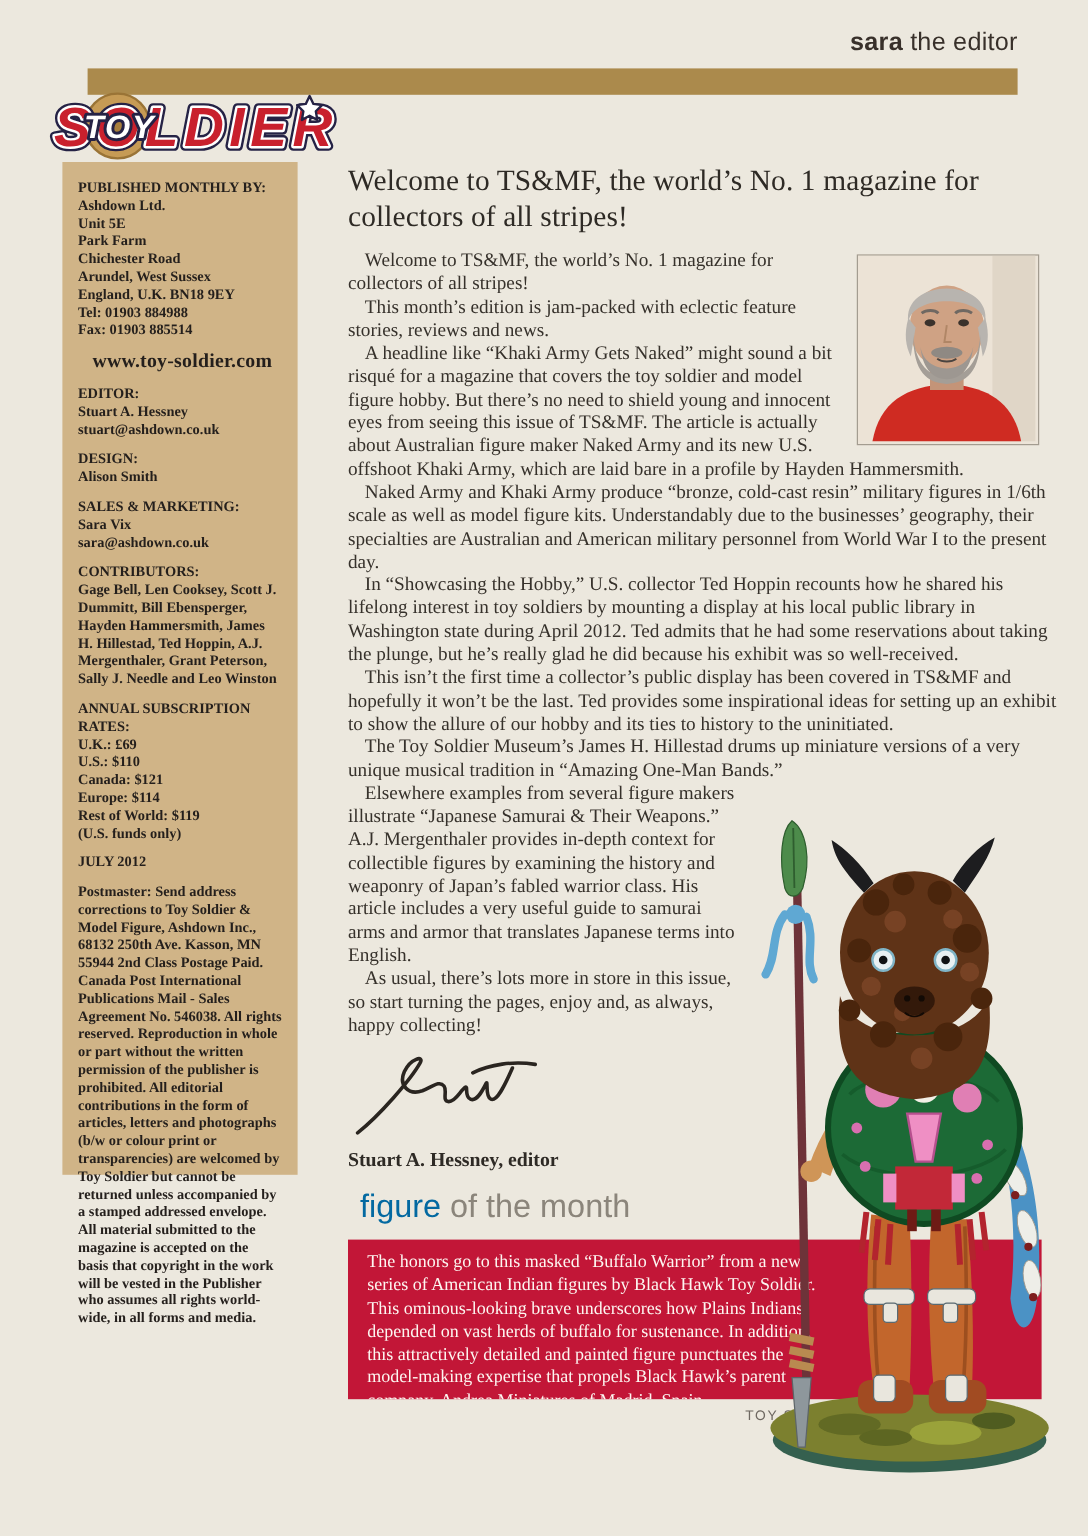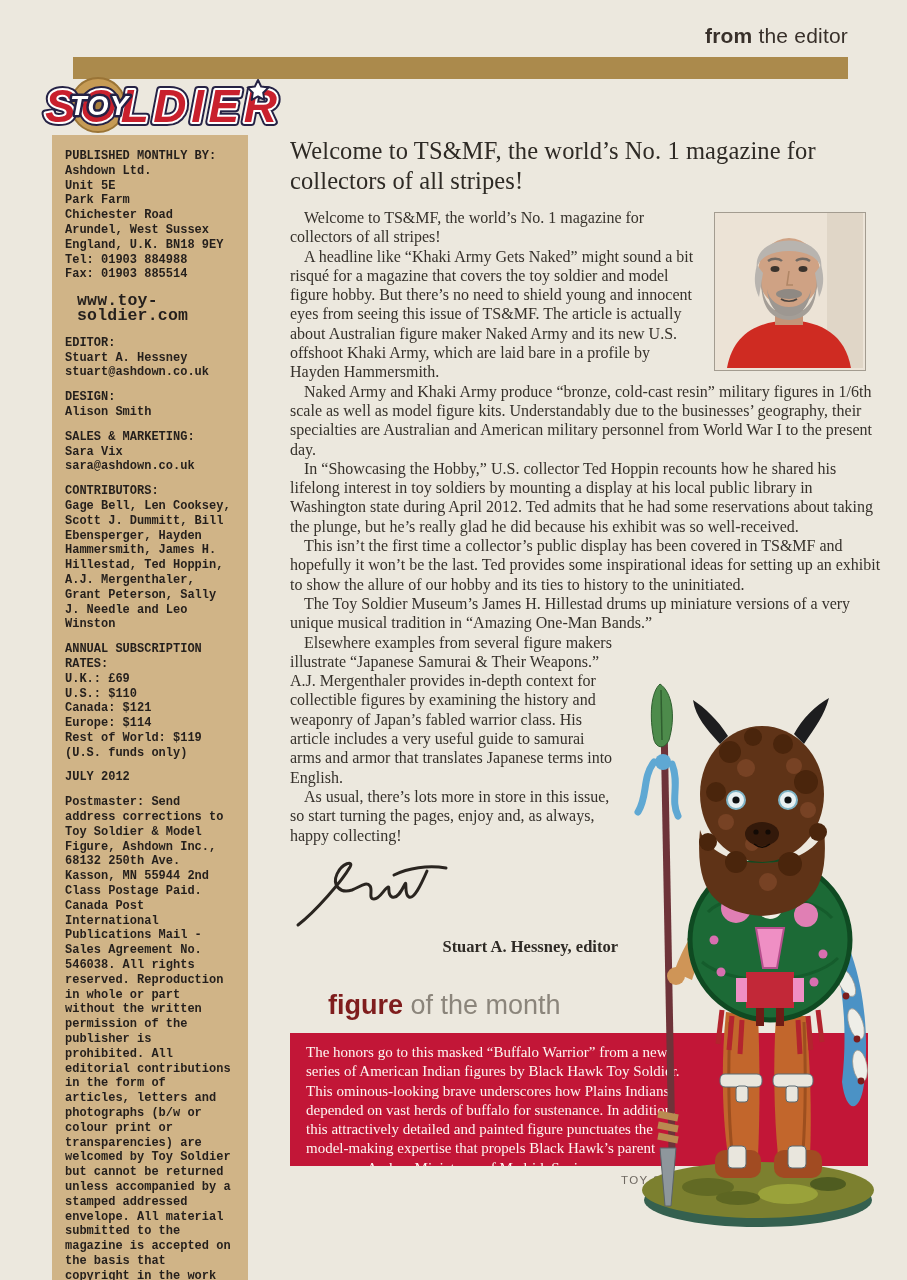--- a/index.html
+++ b/index.html
@@ -7,63 +7,63 @@
        font-family:"Liberation Serif",serif;color:#36312b;}
   .abs{position:absolute;}
 
   
   #header-label{top:24px;right:59px;font-family:"Liberation Sans",sans-serif;
     font-size:21px;color:#38302a;letter-spacing:.2px;}
   #header-label b{font-weight:bold;}
   #gold-bar{left:73px;top:57px;width:775px;height:22px;background:#ab8a4c;}
 
   
-  #sidebar{left:52px;top:135px;width:196px;height:1145px;background:#d0b487;
+  #sidebar{left:52px;top:135px;width:196px;height:844px;background:#d0b487;
     padding:14px 13px 0 13px;box-sizing:border-box;
-    font-family:Liberation Mono, monospace;font-weight:bold;font-size:12px;
+    font-family:Liberation Serif, serif;font-weight:bold;font-size:12px;
     line-height:14.8px;color:#241f1c;}
   .sblock{margin-bottom:10px;}
   .sblock .shead{white-space:pre-line;}
   .sblock .sbody{white-space:pre-line;}
   #side-website{font-size:16.5px;margin:12px 0 12px 12px;letter-spacing:.2px;}
 
   
   #logo{left:40px;top:74px;width:246px;height:64px;}
 
   
   #main{left:290px;top:136px;width:596px;}
   #main h1{margin:0 0 12px 0;font-size:24.5px;line-height:30px;font-weight:normal;
     color:#2e2a25;letter-spacing:.1px;}
   #main p{margin:0;font-size:16px;line-height:19.3px;text-indent:14px;}
   #photo-float{float:right;width:150px;height:157px;margin:4px 20px 10px 20px;
     border:1px solid #a39c90;background:#ece4d8;}
   #figure-spacer{float:right;width:268px;height:424px;clear:right;}
   #signature{margin:14px 0 2px 4px;}
-  #editor-name{font-size:16.5px;font-weight:bold;color:#2e2a25;text-align:right;}
+  #editor-name{font-size:16.5px;font-weight:bold;color:#2e2a25;}
 
   
   #fom-label{left:300px;top:990px;font-family:"Liberation Sans",sans-serif;font-size:27px;}
-  #fom-label b{color:#7f1d1d;font-weight:bold;margin-left:28px;}
+  #fom-label b{color:#0369a1;font-weight:normal;}
   #fom-label span{color:#8b857b;}
   #red-box{left:290px;top:1033px;width:578px;height:133px;background:#c21637;z-index:1;
     box-sizing:border-box;padding:10px 16px;overflow:hidden;}
   #red-box .rtxt{width:382px;color:#fdf6f1;font-size:15px;line-height:19.3px;}
 
   
   #warrior{left:618px;top:682px;width:268px;height:558px;z-index:2;}
 
   
   #footer{right:59px;top:1170px;font-family:"Liberation Sans",sans-serif;}
   #footer .ft{font-size:11.5px;letter-spacing:1.4px;color:#6e6861;}
   #footer .pn{font-size:13.5px;font-weight:bold;color:#332e29;margin-left:5px;}
 </style>
 </head>
 <body>
 
-<div class="abs" id="header-label"><b>from</b><span> the editor</span></div>
+<div class="abs" id="header-label"><b>sara</b><span> the editor</span></div>
 <div class="abs" id="gold-bar"></div>
 
 <div class="abs" id="logo">
   <svg width="246" height="64" viewBox="0 0 246 64">
     <circle cx="58" cy="31" r="27" fill="#c69b55" stroke="#9a7436" stroke-width="2"></circle>
     <circle cx="58" cy="31" r="16" fill="#a87f3e"></circle>
     <g font-family="Liberation Sans, sans-serif" font-weight="bold" font-style="italic">
       <text x="5" y="48" font-size="46" textLength="232" stroke="#252245" stroke-width="8" stroke-linejoin="round">SOLDIER</text>
       <text x="5" y="48" font-size="46" textLength="232" stroke="#ffffff" stroke-width="4" stroke-linejoin="round">SOLDIER</text>
       <text x="5" y="48" font-size="46" textLength="232" fill="#c9202d">SOLDIER</text>
@@ -139,20 +139,21 @@
       <path d="M52 76 C56 100 92 100 96 76 C94 96 84 103 74 103 C64 103 54 96 52 76 Z" fill="#9d9791"></path>
       <ellipse cx="74" cy="81" rx="13" ry="5" fill="#8f8983"></ellipse>
       <path d="M66 86 C70 89 78 89 82 86" stroke="#4a4440" stroke-width="1.6" fill="none"></path>
       <ellipse cx="60" cy="56" rx="4.5" ry="3" fill="#3a322c"></ellipse>
       <ellipse cx="88" cy="56" rx="4.5" ry="3" fill="#3a322c"></ellipse>
       <path d="M53 48 C57 45 64 45 67 48 M81 48 C84 45 91 45 95 48" stroke="#6f6862" stroke-width="2.4" fill="none"></path>
       <path d="M74 58 L72 72 L78 72" stroke="#b08666" stroke-width="1.6" fill="none"></path>
     </svg>
   </div>
   <p>Welcome to TS&amp;MF, the world’s No. 1 magazine for collectors of all stripes!</p>
+  <p>This month’s edition is jam-packed with eclectic feature stories, reviews and news.</p>
   <p>A headline like “Khaki Army Gets Naked” might sound a bit risqué for a magazine that covers the toy soldier and model figure hobby. But there’s no need to shield young and innocent eyes from seeing this issue of TS&amp;MF. The article is actually about Australian figure maker Naked Army and its new U.S. offshoot Khaki Army, which are laid bare in a profile by Hayden Hammersmith.</p>
   <p>Naked Army and Khaki Army produce “bronze, cold-cast resin” military figures in 1/6th scale as well as model figure kits. Understandably due to the businesses’ geography, their specialties are Australian and American military personnel from World War I to the present day.</p>
   <p>In “Showcasing the Hobby,” U.S. collector Ted Hoppin recounts how he shared his lifelong interest in toy soldiers by mounting a display at his local public library in Washington state during April 2012. Ted admits that he had some reservations about taking the plunge, but he’s really glad he did because his exhibit was so well-received.</p>
   <p>This isn’t the first time a collector’s public display has been covered in TS&amp;MF and hopefully it won’t be the last. Ted provides some inspirational ideas for setting up an exhibit to show the allure of our hobby and its ties to history to the uninitiated.</p>
   <p>The Toy Soldier Museum’s James H. Hillestad drums up miniature versions of a very unique musical tradition in “Amazing One-Man Bands.”</p>
   <div id="figure-spacer"></div>
   <p>Elsewhere examples from several figure makers illustrate “Japanese Samurai &amp; Their Weapons.” A.J. Mergenthaler provides in-depth context for collectible figures by examining the history and weaponry of Japan’s fabled warrior class. His article includes a very useful guide to samurai arms and armor that translates Japanese terms into English.</p>
   <p>As usual, there’s lots more in store in this issue, so start turning the pages, enjoy and, as always, happy collecting!</p>
   <div id="signature">
     <svg width="165" height="72" viewBox="0 0 165 72">

